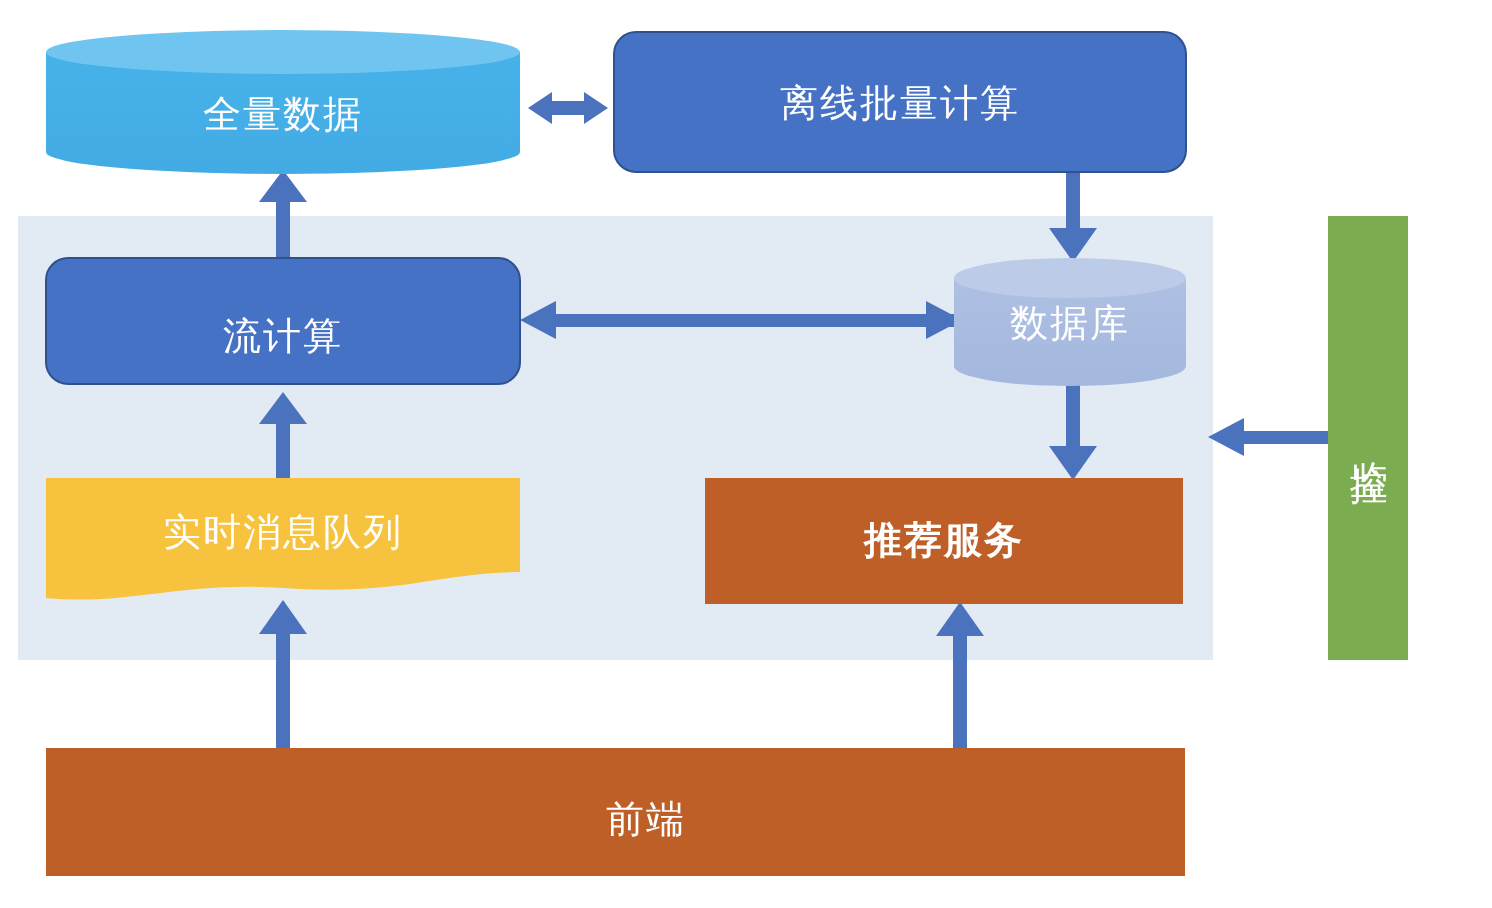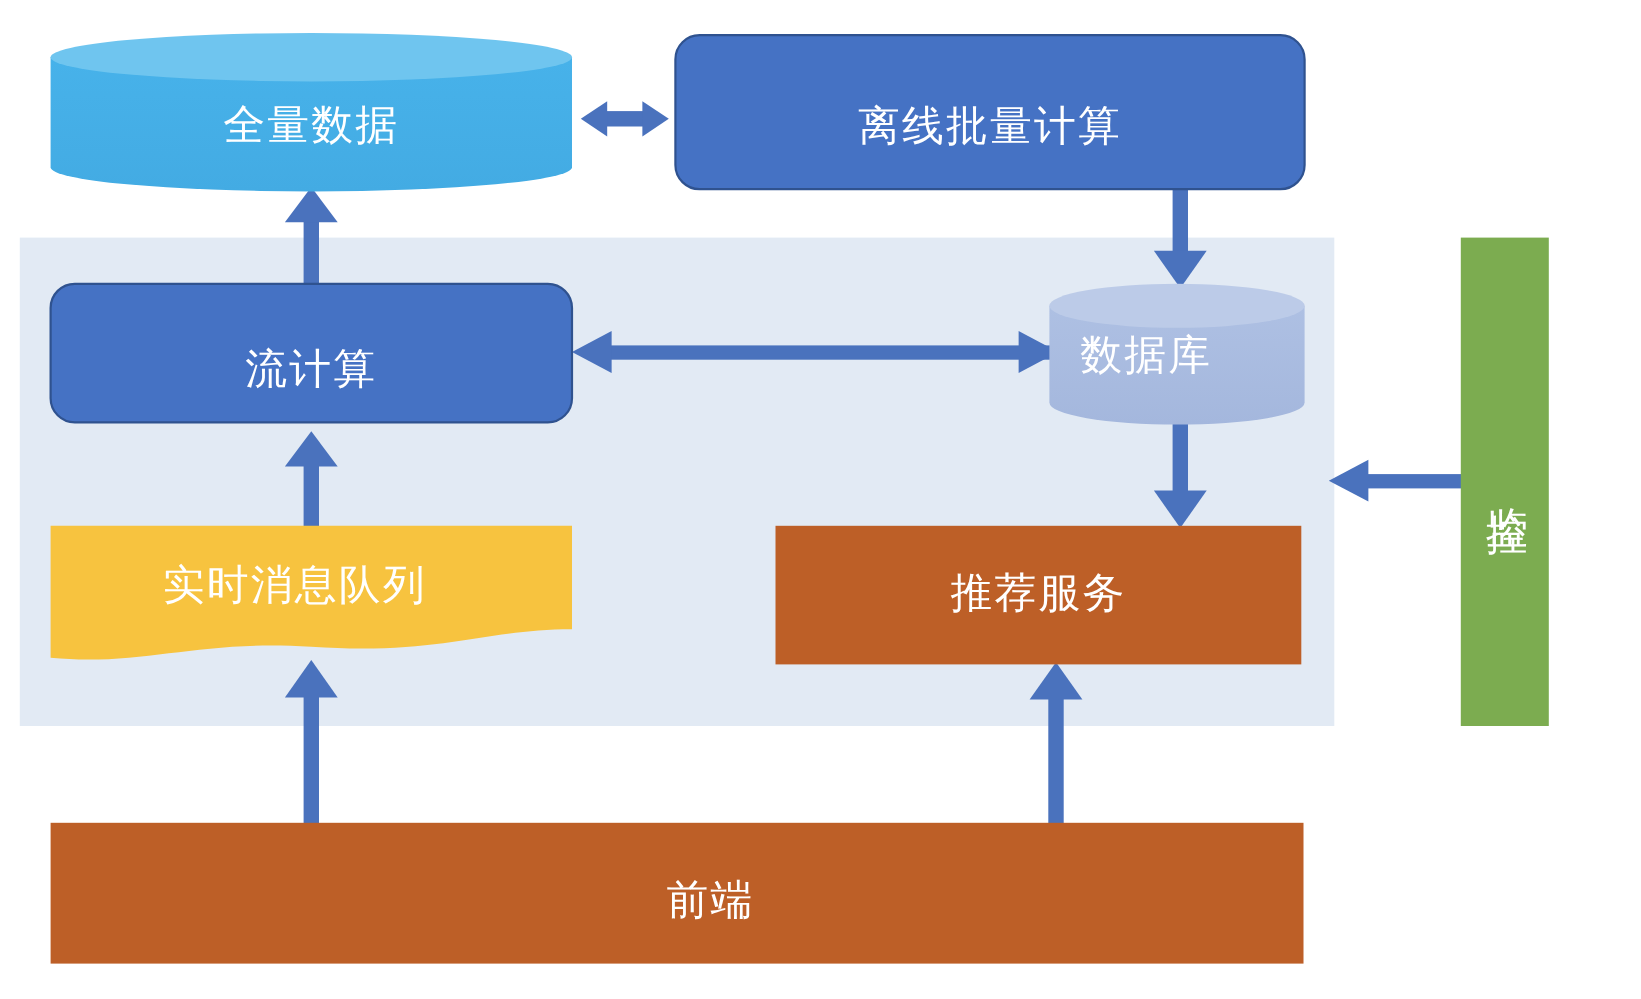--- a/index.html
+++ b/index.html
@@ -132,25 +132,25 @@
 
   <rect x="705" y="478" width="478" height="126" fill="#BD5F27"></rect>
 
   <rect x="1328" y="216" width="80" height="444" fill="#7CAC50"></rect>
 
   <rect x="46" y="748" width="1139" height="128" fill="#BD5F27"></rect>
 </svg>
 
 <div class="node-label label-center" style="left:283px; top:115px;">全量数据</div>
 
-<div class="node-label label-center" style="left:900px; top:104px;margin-top:12px;">离线批量计算</div>
+<div class="node-label label-center" style="left:900px; top:104px;">离线批量计算</div>
 
 <div class="node-label label-center" style="left:283px; top:321px;margin-top:16px;">流计算</div>
 
-<div class="node-label label-center" style="left:1042px; top:324px;">数据库</div>
+<div class="node-label label-center" style="left:1070px; top:324px;">数据库</div>
 
-<div class="node-label label-center" style="left:268px; top:533px;">实时消息队列</div>
+<div class="node-label label-center" style="left:283px; top:533px;">实时消息队列</div>
 
-<div class="node-label label-center" style="left:944px; top:541px;">推荐服务</div>
+<div class="node-label label-center" style="left:944px; top:541px;font-weight:bold;">推荐服务</div>
 
 <div class="node-label label-center label-vertical" style="left:1368px; top:437px;">监控</div>
 
 <div class="node-label label-center" style="left:646px; top:820px;">前端</div>
 
 </body></html>

